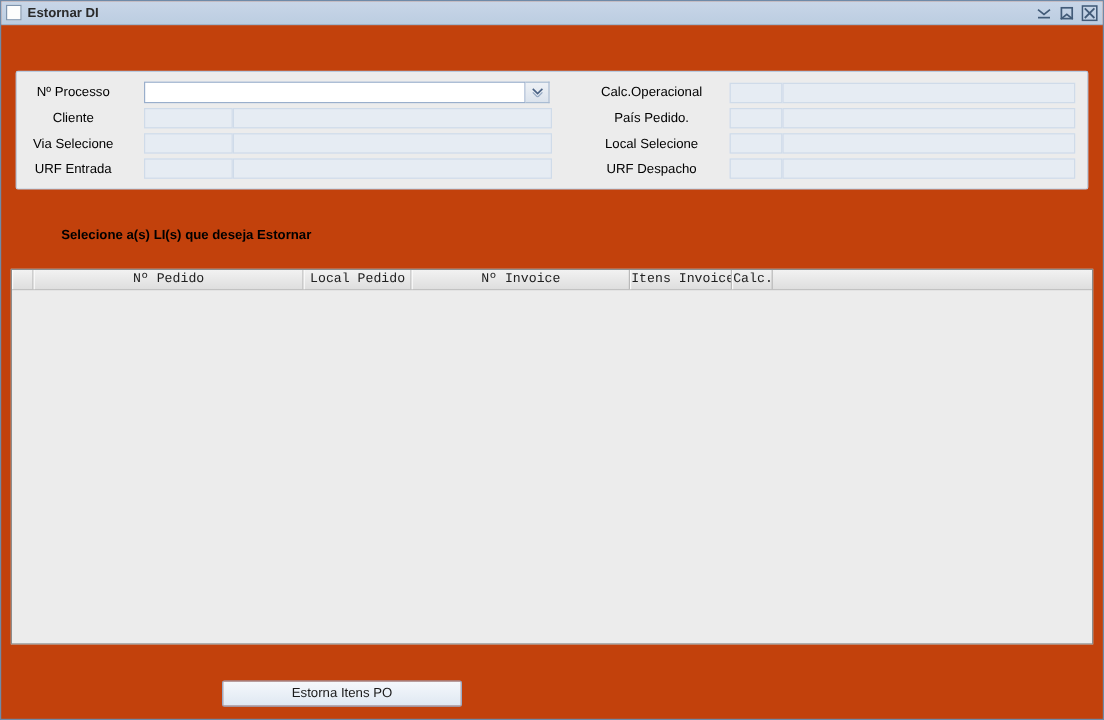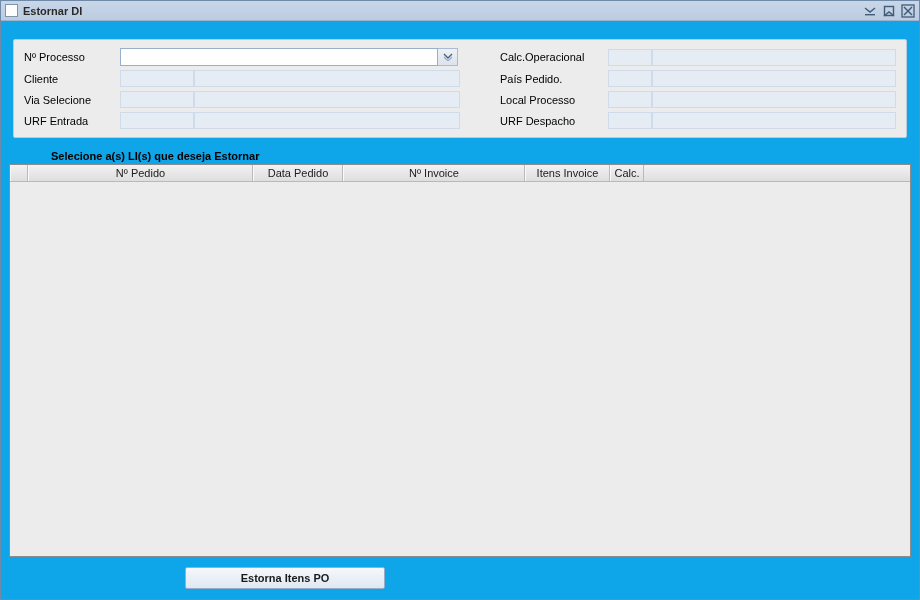--- a/index.html
+++ b/index.html
@@ -7,22 +7,22 @@
     margin: 0; padding: 0;
     width: 920px; height: 600px;
     font-family: Arial, sans-serif;
     font-size: 11px;
     background: #ededed;
     overflow: hidden;
   }
   .window {
     width: 920px; height: 600px;
     border: 1px solid #6f8aa8;
-    background: #0ea5e9;
-    display: flex; flex-direction: column;
+    background: #c2410c;
+    display: flex; flex-direction: column; gap: 20px;
   }
   .titlebar {
     height: 20px;
     background: linear-gradient(#c8d6e8, #bccde1);
     border-bottom: 1px solid #9fb3ca;
     display: flex;
     align-items: center;
     padding: 0 2px 0 4px;
   }
   .titlebar .win-icon {
@@ -54,21 +54,21 @@
     border: 1px solid #b9cbe0;
     border-radius: 2px;
     padding: 8px 10px 8px 10px;
     display: grid;
     grid-template-columns: 96px 74px 1fr 22px 40px 108px 44px 1fr;
     row-gap: 4px;
     align-items: center;
     background: #ececec;
   }
   .lbl {
-    text-align: left;
+    text-align: center;
     padding-right: 22px;
     color: #000;
     font-size: 11px;
     white-space: nowrap;
   }
   .field-ro {
     background: #e6ecf3;
     border: 1px solid #cfdbe9;
     height: 17px;
     width: 100%;
@@ -116,20 +116,21 @@
   }
   .grid-header .gh {
     border-right: 1px solid #b9b9b9;
     border-left: 1px solid #fafafa;
     text-align: center;
     font-size: 11px;
     color: #202020;
     line-height: 16px;
     overflow: hidden;
     white-space: nowrap;
+    font-family: Liberation Mono, monospace;
   }
   .grid-body {
     flex: 1 1 auto;
     background: #ececec;
   }
 
   .button-row {
     height: 42px;
     display: flex;
     align-items: center;
@@ -142,21 +143,21 @@
     background: linear-gradient(#f5f8fc,#dfe8f2);
     border: 1px solid #99aecb;
     border-radius: 2px;
     font-size: 11px;
     font-family: inherit;
     cursor: default;
     padding: 0 12px;
     font-weight: bold;
     color: #1a1a1a;
   }
-  .btn.normal { font-weight: bold; }
+  .btn.normal { font-weight: normal; }
 </style>
 </head>
 <body>
 
 <div class="window">
 
   <div class="titlebar">
     <div class="win-icon"></div>
     <div class="title">Estornar DI</div>
     <div class="spacer"></div>
@@ -203,41 +204,41 @@
       <div class="field-ro" style="grid-column: 3 / span 2;"></div>
       <div class="gap"></div>
       <div class="lbl">País Pedido.</div>
       <div class="field-ro"></div>
       <div class="field-ro"></div>
 
       <div class="lbl">Via Selecione</div>
       <div class="field-ro"></div>
       <div class="field-ro" style="grid-column: 3 / span 2;"></div>
       <div class="gap"></div>
-      <div class="lbl">Local Processo</div>
+      <div class="lbl">Local Selecione</div>
       <div class="field-ro"></div>
       <div class="field-ro"></div>
 
       <div class="lbl">URF Entrada</div>
       <div class="field-ro"></div>
       <div class="field-ro" style="grid-column: 3 / span 2;"></div>
       <div class="gap"></div>
       <div class="lbl">URF Despacho</div>
       <div class="field-ro"></div>
       <div class="field-ro"></div>
     </div>
   </div>
 
   <div class="section-label">Selecione a(s) LI(s) que deseja Estornar</div>
 
   <div class="table-wrap">
     <div class="grid-header" id="grid-header">
         <div class="gh" style="width: 18px;"></div>
         <div class="gh" style="width: 225px;">Nº Pedido</div>
-        <div class="gh" style="width: 90px;">Data Pedido</div>
+        <div class="gh" style="width: 90px;">Local Pedido</div>
         <div class="gh" style="width: 182px;">Nº Invoice</div>
         <div class="gh" style="width: 85px;">Itens Invoice</div>
         <div class="gh" style="width: 34px;">Calc.</div>
       </div>
     <div class="grid-body"></div>
   </div>
 
   <div class="button-row">
     <div class="left-slot"></div>
     <button class="btn normal" style="min-width:200px;">Estorna Itens PO</button>

